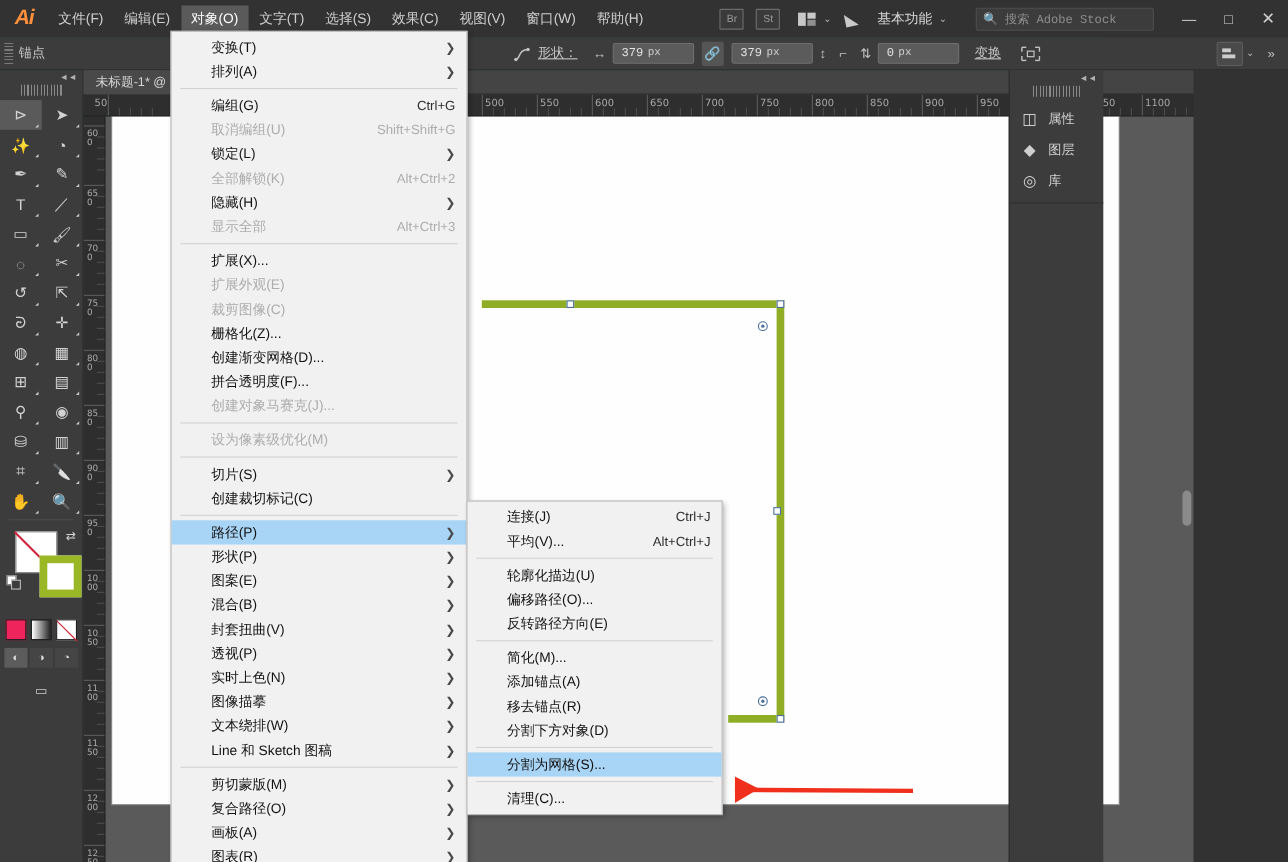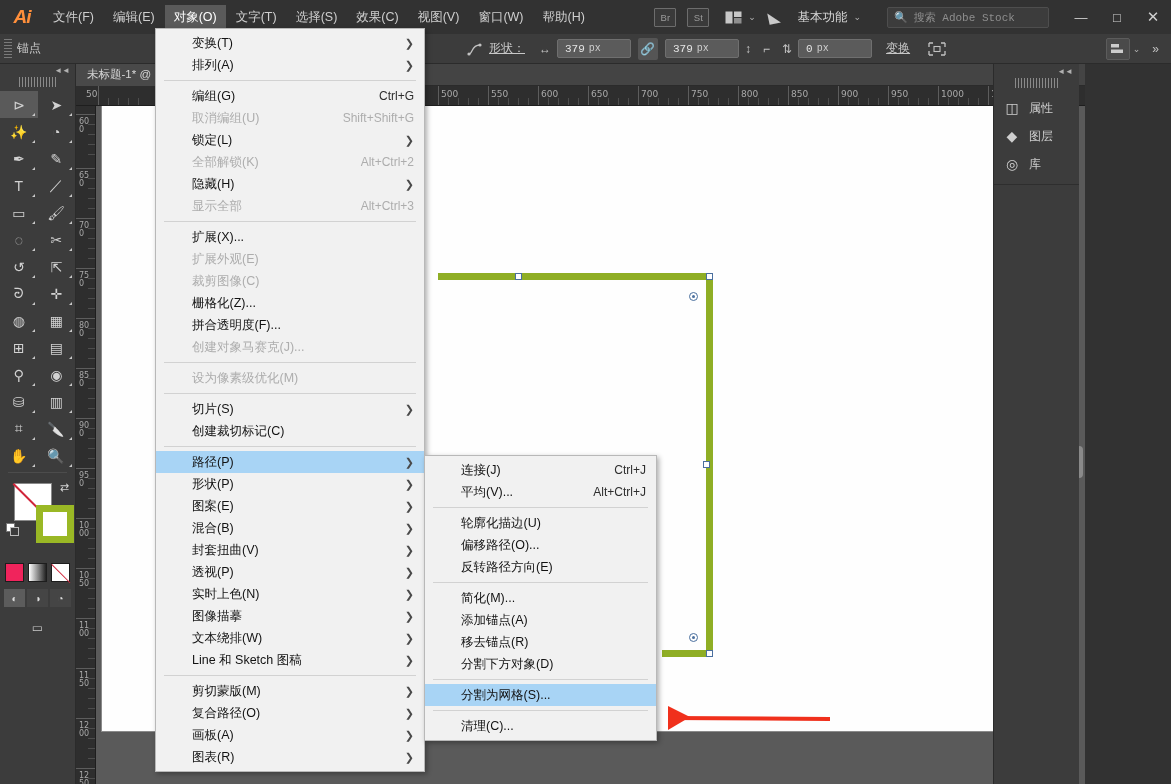--- a/index.html
+++ b/index.html
@@ -2,21 +2,21 @@
 <html><head>
 <meta charset="utf-8">
 <style>
   * { box-sizing: border-box; margin: 0; padding: 0; }
   html, body {
     width: 1171px; height: 784px;
     background: #323232;
     font-family: "Liberation Sans", "DejaVu Sans", sans-serif;
     overflow: hidden;
   }
-  #app { position: relative; width: 1079px; height: 784px; background: #14532d; }
+  #app { position: relative; width: 1003px; height: 784px; background: #14532d; }
 
   
   .menubar {
     position: absolute; top: 0; left: 0; width: 1171px; height: 34px;
     background: #323232; display: flex; align-items: center;
   }
   .ai-logo {
     width: 44px; height: 34px; display: flex; align-items: center; justify-content: center;
     color: #ff8f3b; font-size: 19px; font-weight: bold; font-style: italic;
     letter-spacing: -1px;
@@ -603,20 +603,23 @@
       <div class="mrow dis">
         <span>扩展外观(E)</span>
       </div>
       <div class="mrow dis">
         <span>裁剪图像(C)</span>
       </div>
       <div class="mrow">
         <span>栅格化(Z)...</span>
       </div>
       <div class="mrow">
+        <span>创建渐变网格(D)...</span>
+      </div>
+      <div class="mrow">
         <span>拼合透明度(F)...</span>
       </div>
       <div class="mrow dis">
         <span>创建对象马赛克(J)...</span>
       </div>
       <div class="msep"></div>
       <div class="mrow dis">
         <span>设为像素级优化(M)</span>
       </div>
       <div class="msep"></div>

